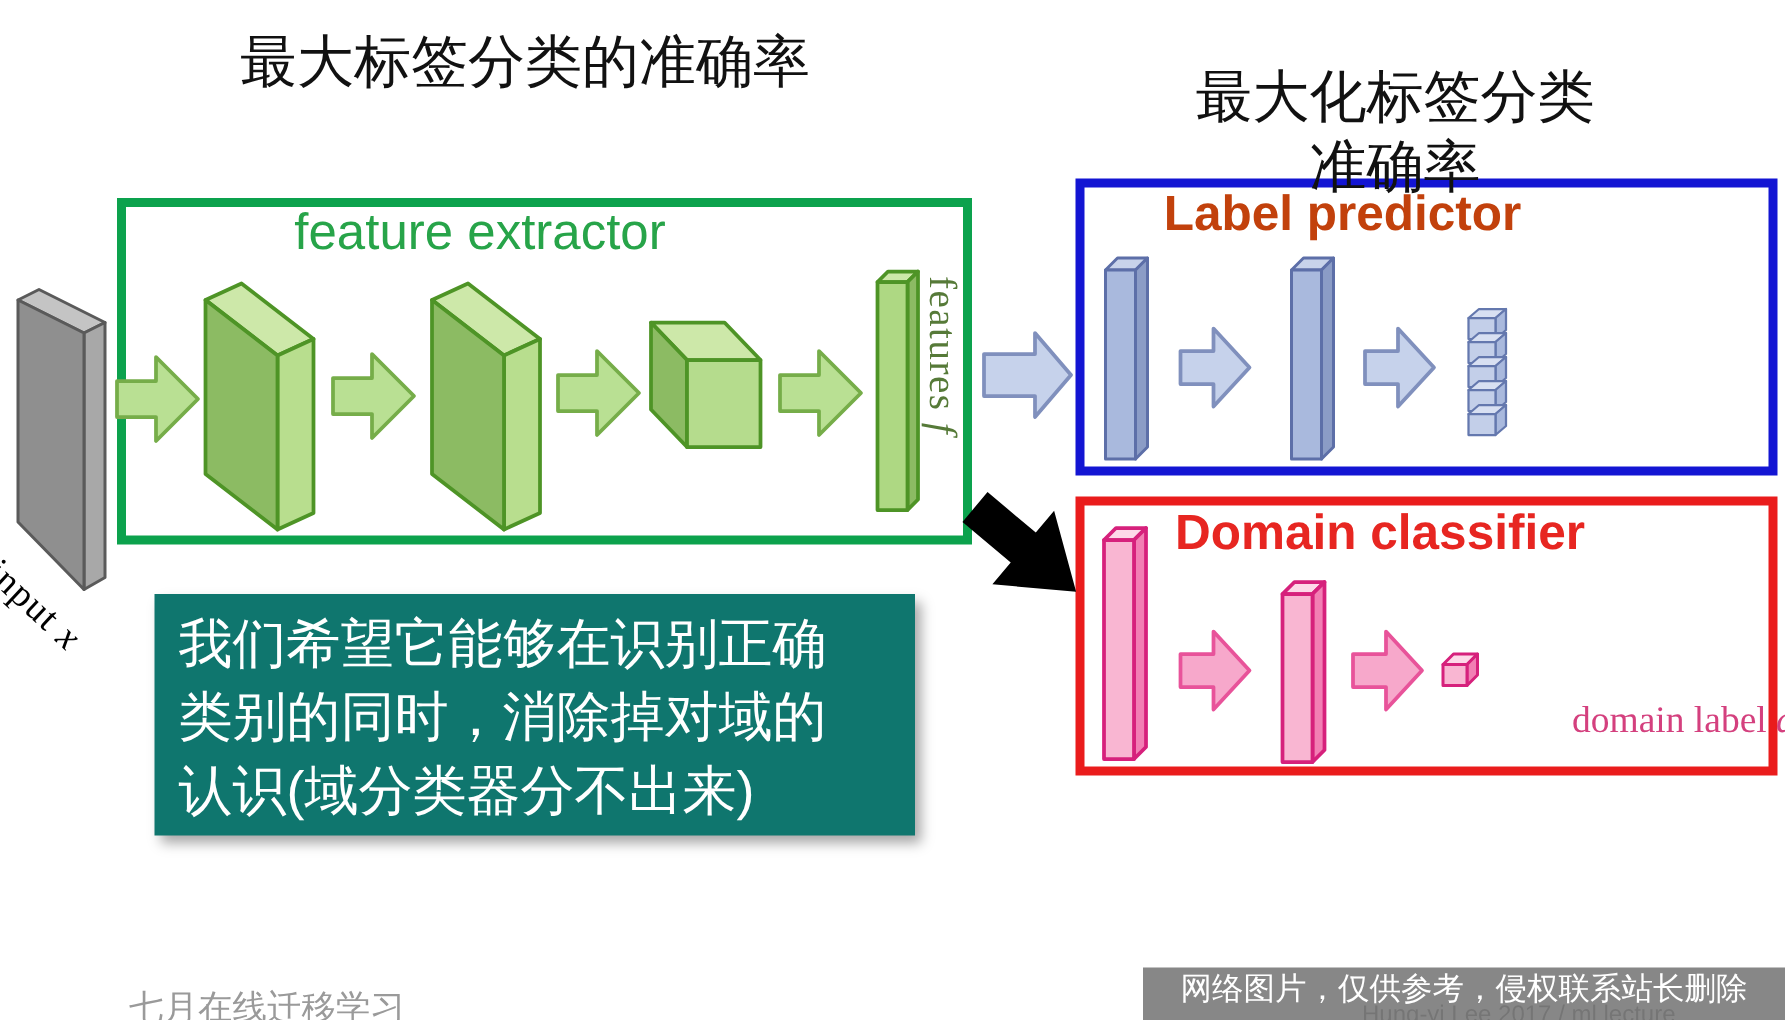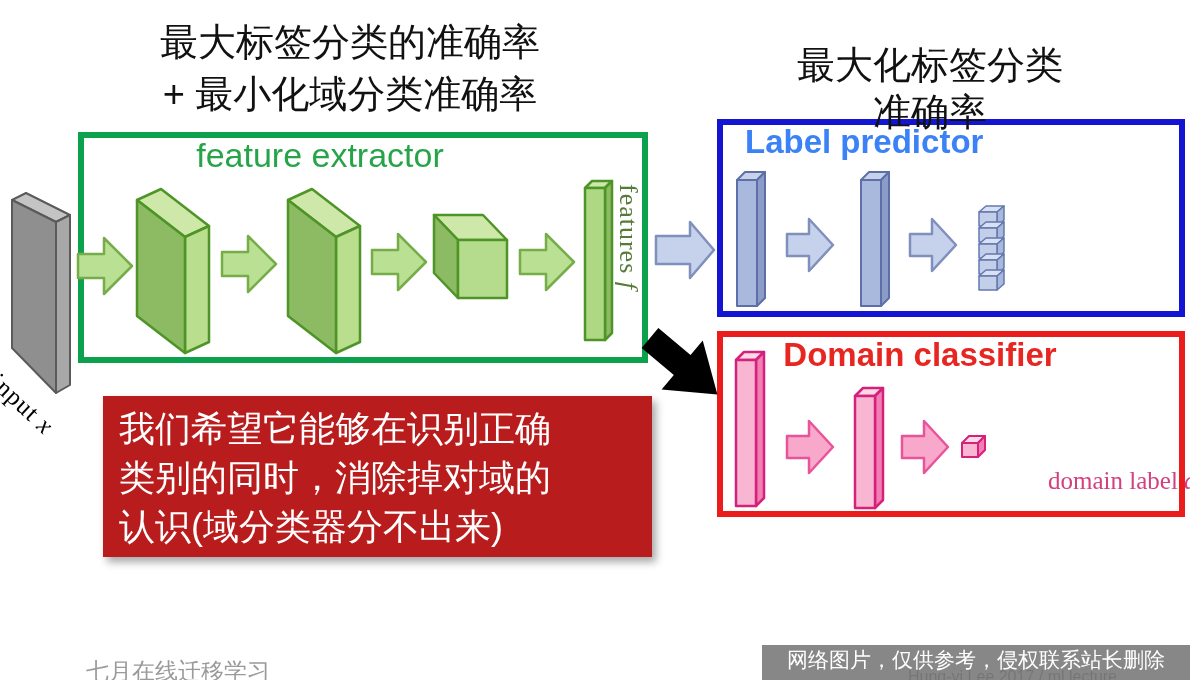--- a/index.html
+++ b/index.html
@@ -11,39 +11,39 @@
   
   .cap{color:#111;font-weight:400;text-align:center;}
   #top-left-cap{left:125px;top:16px;width:450px;font-size:38px;line-height:52px;}
   #top-right-cap{left:765px;top:10px;width:330px;font-size:38px;line-height:47px;margin-top:32px;}
   
   .frame{position:absolute;box-sizing:border-box;background:transparent;}
   #green-box{left:78px;top:132px;width:570px;height:231px;border:6px solid #0ca24d;}
   #blue-box{left:717px;top:119px;width:468px;height:198px;border:6px solid #1315d3;}
   #red-box{left:717px;top:331px;width:468px;height:186px;border:6px solid #ea1c1c;}
   #fe-title{left:120px;top:136px;width:400px;text-align:center;font-size:34px;color:#27a449;font-weight:400;}
-  #lp-title{left:745px;top:123px;width:300px;font-size:33px;color:#3b82f6;font-weight:700;}
+  #lp-title{left:745px;top:123px;width:300px;text-align:center;font-size:33px;color:#c2410c;font-weight:700;}
   #dc-title{left:760px;top:336px;width:320px;text-align:center;font-size:33px;color:#e72621;font-weight:700;}
   
   .mathlabel{font-family:"Liberation Serif",serif;}
   #class-label{left:1010px;top:227px;font-size:27px;color:#44598e;}
   #domain-label{left:1048px;top:437px;font-size:25px;color:#d4407e;margin-top:30px;}
   .var{font-style:italic;}
   #features-label{
     left:643px;top:184px;width:162px;height:30px;
     transform-origin:0 0;transform:rotate(90deg);
     font-family:"Liberation Serif",serif;font-size:26px;color:#567a38;letter-spacing:1px;
   }
   #input-label{
     left:4px;top:368px;width:130px;transform-origin:0 0;transform:rotate(43deg);
     font-family:"Liberation Serif",serif;font-size:25px;color:#000;letter-spacing:1px;
   }
   
   #note-box{
-    left:103px;top:396px;width:549px;height:161px;background:#b91c1c;color:#ffffff;
+    left:103px;top:396px;width:507px;height:161px;background:#0f766e;color:#ffffff;
     box-sizing:border-box;padding:8px 16px;font-size:36px;line-height:49px;
     box-shadow:4px 5px 8px rgba(0,0,0,0.35);
   }
   #max-domain-cap{left:752px;top:522px;font-size:40px;color:#111;white-space:nowrap;}
   #max-domain-cap .teal{color:#2bb6d8;font-weight:700;}
   #bottom-cap{left:300px;top:604px;font-size:41px;color:#e12a1f;white-space:nowrap;letter-spacing:1px;}
   #footer-left{left:86px;top:656px;font-size:23px;color:#9a9a9a;white-space:nowrap;}
   #watermark{
     left:762px;top:645px;width:428px;height:38px;background:rgba(125,125,125,0.92);
     color:#ffffff;font-size:21px;text-align:center;line-height:30px;white-space:nowrap;z-index:6;
@@ -52,21 +52,20 @@
   svg#shapes{position:absolute;left:0;top:0;z-index:3;}
   .layer-text{z-index:4;}
 </style>
 </head>
 <body>
 
 <div id="canvas">
 
   <div class="abs cap layer-text" id="top-left-cap">
     <div>最大标签分类的准确率</div>
-    <div>+ 最小化域分类准确率</div>
   </div>
   <div class="abs cap layer-text" id="top-right-cap">
     <div>最大化标签分类</div>
     <div>准确率</div>
   </div>
 
   <div class="frame" id="green-box"></div>
   <div class="frame" id="blue-box"></div>
   <div class="frame" id="red-box"></div>
 

